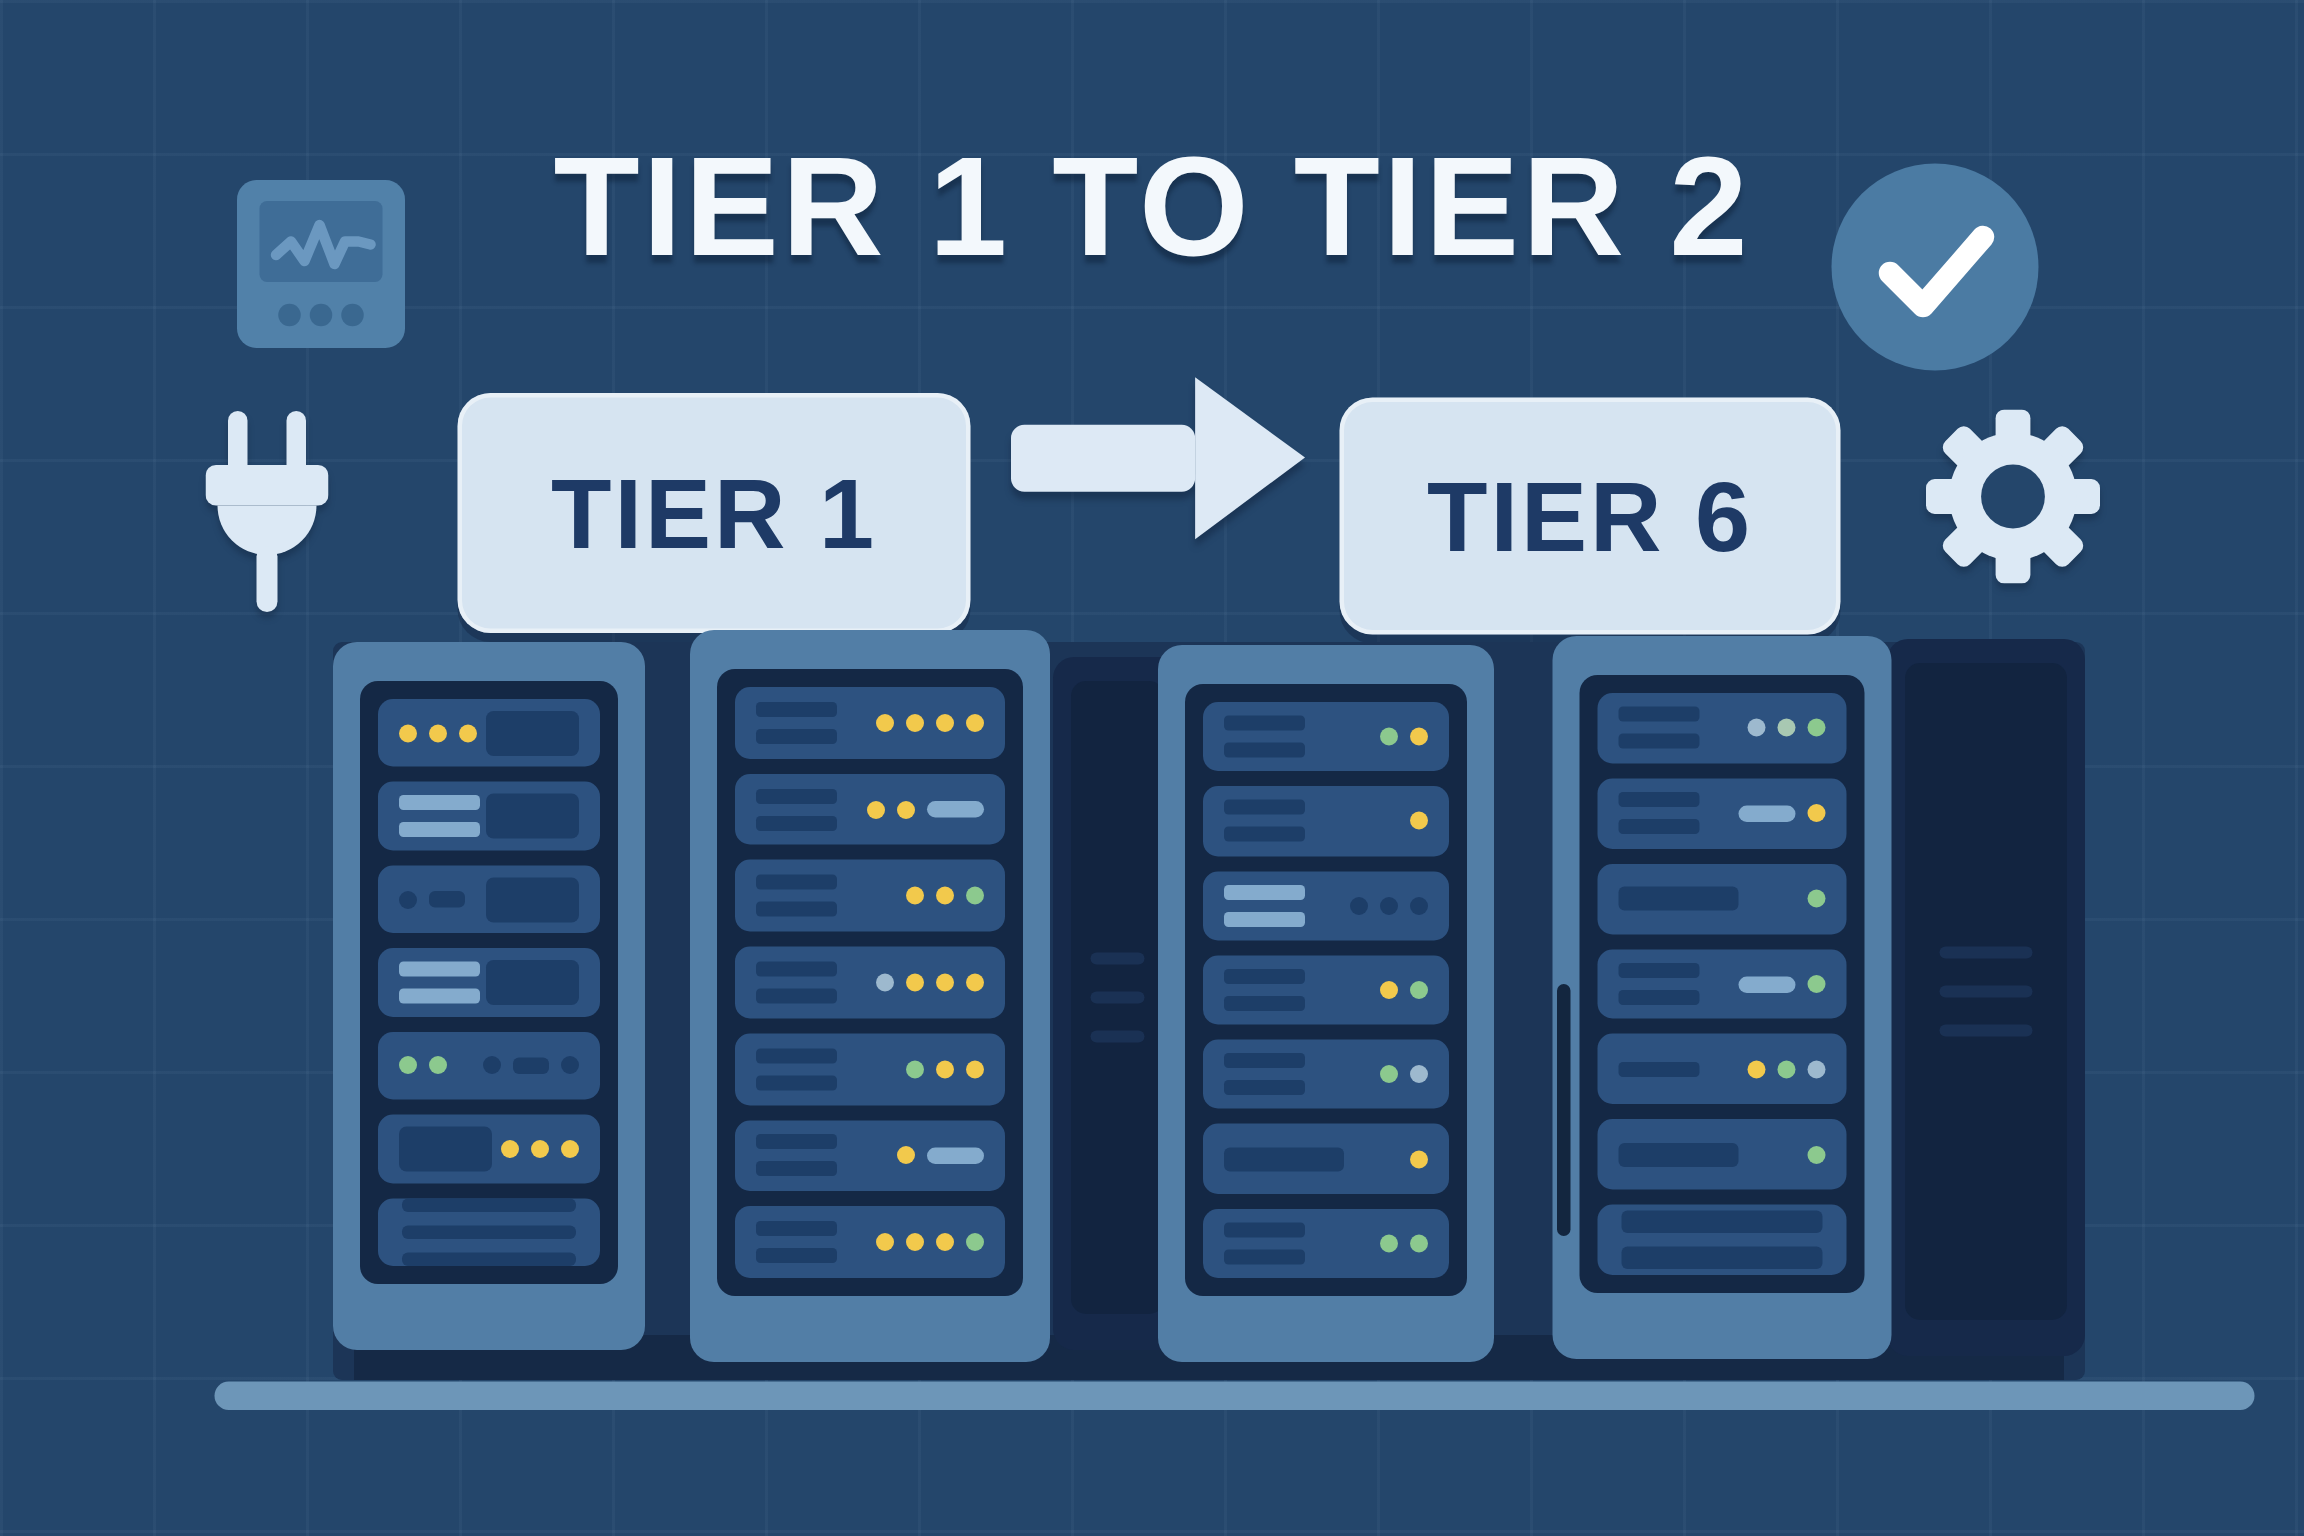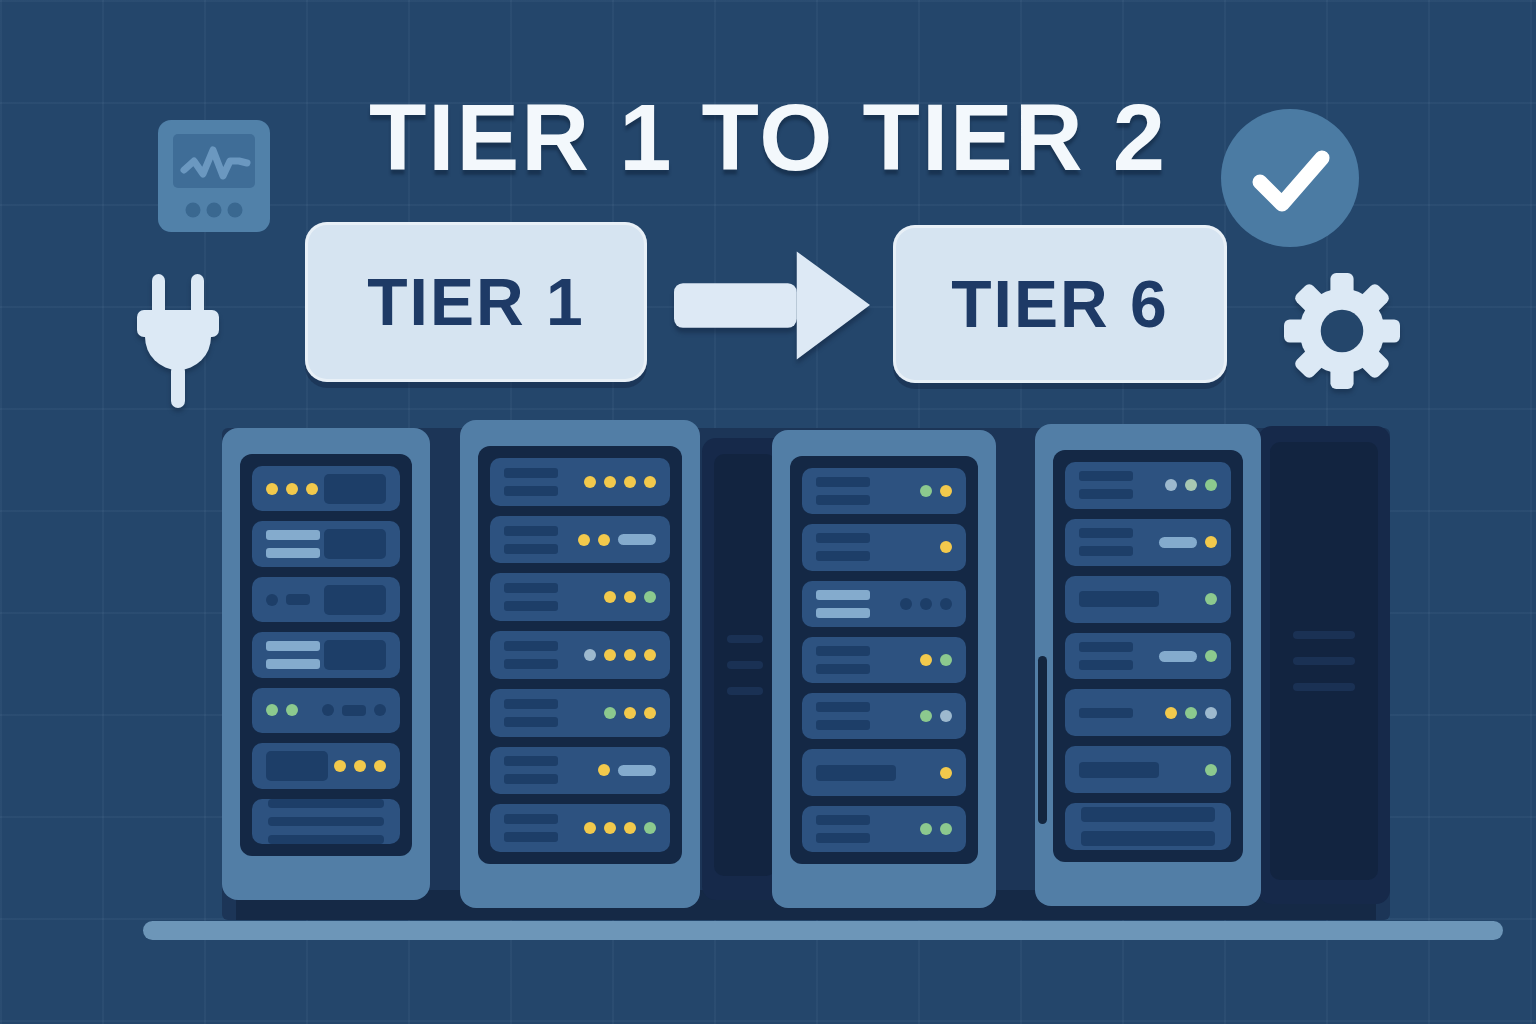--- a/index.html
+++ b/index.html
@@ -17,20 +17,21 @@
   
   .title{
     position:absolute;top:84px;left:0;width:100%;text-align:center;
     font-size:94px;font-weight:900;letter-spacing:2px;color:#f3f8fc;
     text-shadow:0 5px 3px rgba(12,28,52,.45);white-space:nowrap;
   }
   .tier-box{
     position:absolute;background:#d6e4f1;border-radius:22px;
     display:flex;align-items:center;justify-content:center;
     box-shadow:0 6px 0 rgba(14,30,56,.35), inset 0 0 0 3px rgba(255,255,255,.45);
+    margin-top:40px;
   }
   .tier-box .tier-text{font-size:66px;font-weight:900;letter-spacing:2px;color:#1e3a66;}
   .tier1{left:305px;top:222px;width:342px;height:160px;}
   .tier2{left:893px;top:225px;width:334px;height:158px;}
   .arrow-wrap{position:absolute;left:674px;top:243px;width:198px;height:124px;filter:drop-shadow(0 5px 2px rgba(12,28,52,.4));}
   .check-wrap{position:absolute;left:1220px;top:108px;width:140px;height:140px;}
   .gear-wrap{position:absolute;left:1284px;top:273px;width:116px;height:116px;filter:drop-shadow(0 4px 2px rgba(12,28,52,.35));}
   .monitor-wrap{position:absolute;left:158px;top:120px;width:112px;height:112px;}
   .plug-wrap{position:absolute;left:137px;top:274px;width:82px;height:134px;filter:drop-shadow(0 4px 2px rgba(12,28,52,.35));}
   

